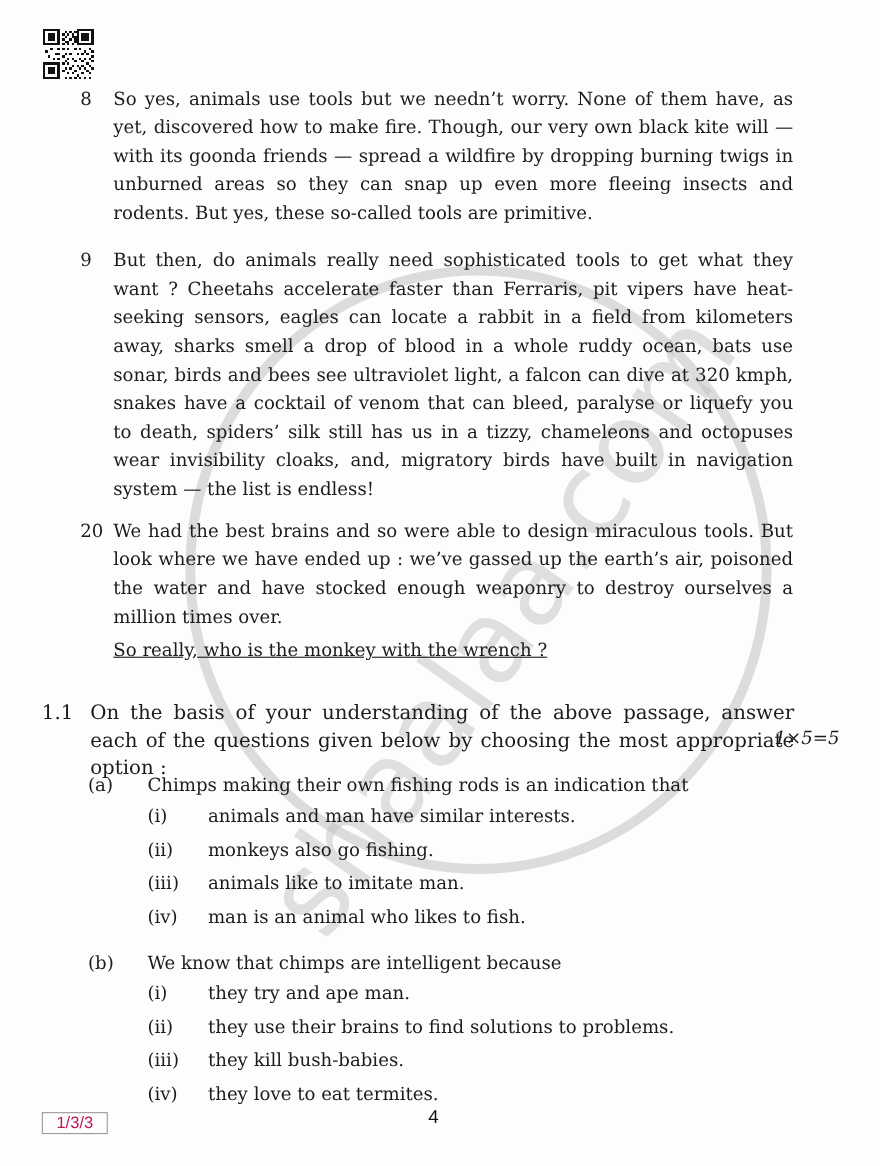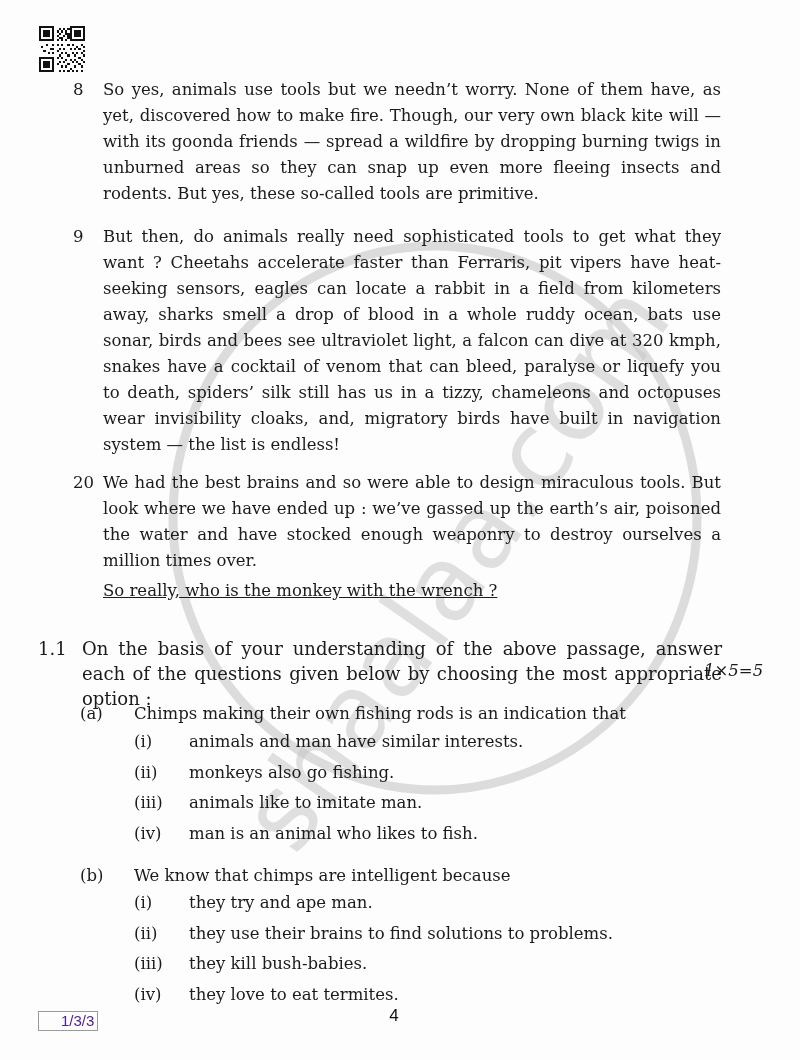--- a/index.html
+++ b/index.html
@@ -44,24 +44,23 @@
   #stem-b-label, #stem-b-text { top: 863px; }
 
   .opts { position: absolute; left: 134px; width: 586px; }
   #opts-a { top: 729px; }
   #opts-b { top: 890px; }
   .opt { display: flex; height: 30.5px; line-height: 26px; font-size: 16.5px; }
   .opt .num { width: 55px; flex: none; }
 
   .paper-code-box {
     position: absolute; left: 38px; top: 1011px; width: 60px; height: 20px;
-    border: 1px solid #9a9a9a; 
+    border: 1px solid #9a9a9a; text-align: center;
     font-family: "Liberation Sans", sans-serif; font-size: 15px; line-height: 18px;
-    color: #4c1d95;
-    padding-left: 22px;
+    color: #be185d;
   }
   .page-number {
     position: absolute; left: 382px; top: 1006px; width: 24px; text-align: center;
     font-family: "Liberation Sans", sans-serif; font-size: 17px; color: #111;
   }
   .visit {
     position: absolute; left: 9px; top: 1023px;
     font-family: "Liberation Sans", sans-serif; font-size: 20px; color: #141414;
     letter-spacing: -0.2px;
   }

